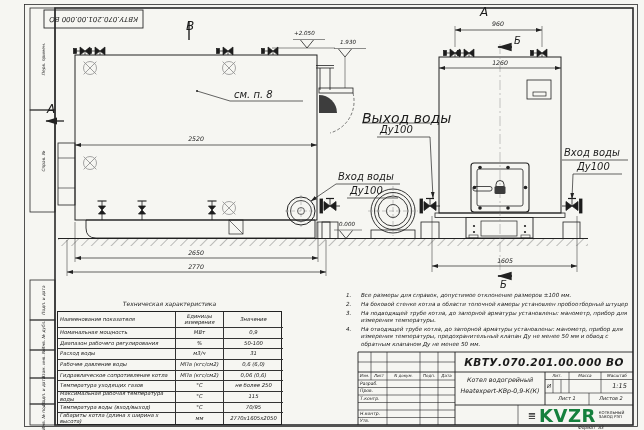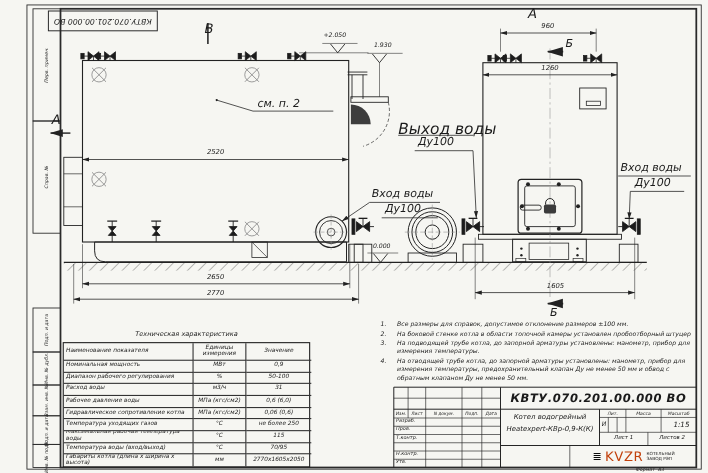--- a/index.html
+++ b/index.html
@@ -20,21 +20,21 @@
   .ttab>div.re{border-right:none}
   .ttab>div.be{border-bottom:none}
   .ttab>div.c{justify-content:center;padding-left:0;text-align:center}
   
   .notes{position:absolute;left:344px;top:292px;width:288px}
   .note{position:relative;padding-left:17px;font-size:5.6px;font-style:italic;
     color:#1b1b1b;line-height:1.32;margin-bottom:1.5px}
   .note .n{position:absolute;left:2px;top:0}
   .logo-wrap{position:absolute;left:520px;top:406px;width:112px;height:18px;
     display:flex;align-items:center;justify-content:center;gap:3px}
-  .logo-main{font-weight:normal;font-size:12px;color:#c2410c;letter-spacing:.5px;font-style:normal}
+  .logo-main{font-weight:bold;font-size:18px;color:#15803d;letter-spacing:.5px;font-style:normal}
   .logo-bars{font-size:10px;color:#0c0c0c;font-style:normal}
   .logo-sub{font-size:3.9px;color:#1b1b1b;line-height:1.15;font-style:normal}
 </style>
 </head>
 <body>
 
 <div class="sheet">
 
 <svg class="lw" width="644" height="430" viewBox="0 0 644 430">
   <defs>
@@ -271,21 +271,21 @@
 <div class="vlabel" style="left:42.5px;top:335px">Инв. № дубл.</div>
 <div class="vlabel" style="left:42.5px;top:364px">Взам. инв. №</div>
 <div class="vlabel" style="left:42.5px;top:391px">Подп. и дата</div>
 <div class="vlabel" style="left:42.5px;top:414.5px">Инв. № подл.</div>
 
 <div class="t" style="left:186px;top:20px;font-size:12px">В</div>
 <div class="t" style="left:480px;top:6px;font-size:12px">А</div>
 <div class="t" style="left:47px;top:103px;font-size:12px">А</div>
 <div class="t" style="left:514px;top:36px;font-size:10px">Б</div>
 <div class="t" style="left:500px;top:280px;font-size:10px">Б</div>
-<div class="t" style="left:234px;top:90px;font-size:10px">см. п. 2</div>
+<div class="t" style="left:234px;top:90px;font-size:10px">см. п. 8</div>
 
 <div class="t ctr" style="left:166px;top:136px;width:60px;font-size:6.2px">2520</div>
 <div class="t ctr" style="left:166px;top:249.5px;width:60px;font-size:6.2px">2650</div>
 <div class="t ctr" style="left:166px;top:263.5px;width:60px;font-size:6.2px">2770</div>
 <div class="t ctr" style="left:468px;top:21px;width:60px;font-size:6.2px">960</div>
 <div class="t ctr" style="left:470px;top:59.5px;width:60px;font-size:6.2px">1260</div>
 <div class="t ctr" style="left:475px;top:257.5px;width:60px;font-size:6.2px">1605</div>
 
 <div class="t" style="left:294px;top:31px;font-size:5.6px">+2.050</div>
 <div class="t" style="left:340px;top:40px;font-size:5.6px">1.930</div>

